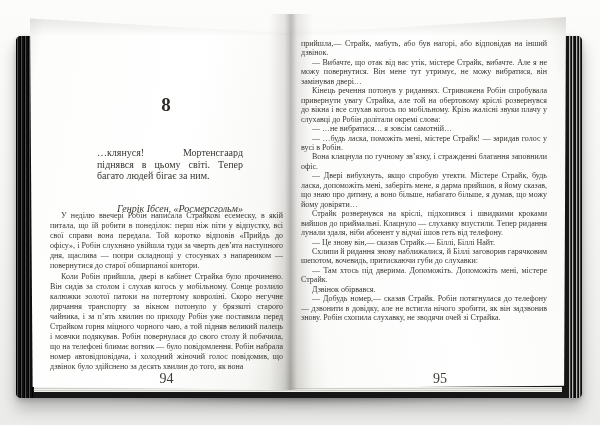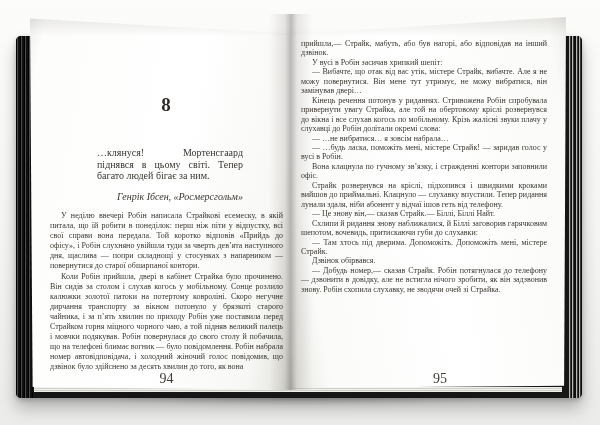--- a/index.html
+++ b/index.html
@@ -49,21 +49,21 @@
     content:"";position:absolute;left:0;right:0;top:0;height:30px;
     background:linear-gradient(to bottom,rgba(92,86,78,0.16),rgba(0,0,0,0) 75%);
   }
   .gutter{
     position:absolute;left:269px;top:14px;width:44px;height:376px;z-index:4;pointer-events:none;
     background:linear-gradient(90deg,rgba(0,0,0,0) 0%,rgba(58,52,45,0.12) 36%,rgba(44,39,33,0.30) 50%,rgba(58,52,45,0.11) 64%,rgba(0,0,0,0) 100%);
   }
   .txt{position:absolute;z-index:5;color:var(--text,#38352f);font-family:Liberation Serif, serif;}
   .chapter-number{left:50px;top:94px;width:232px;text-align:center;font-size:19px;font-weight:bold;color:#2e2b27;}
   .epigraph{left:97px;top:147px;width:146px;font-size:10px;line-height:11.5px;text-align:justify;}
-  .epigraph-attribution{margin-top:9px;text-align:right;font-style:italic;}
+  .epigraph-attribution{margin-top:21px;text-align:right;font-style:italic;}
   .body-text{font-size:8px;text-align:justify;}
   .body-text p{margin:0;text-indent:11px;}
   .left-body{left:50px;top:211px;width:233px;line-height:10.1px;}
   .right-body{left:301px;top:39px;width:246px;line-height:9.45px;}
   .right-body p:first-child{text-indent:0;}
   .page-number{font-size:14px;text-align:center;color:#3f3c36;}
   .page-number-left{left:50px;top:371px;width:233px;}
   .page-number-right{left:317px;top:371px;width:246px;}
 </style>
 </head>
@@ -87,26 +87,26 @@
 
   <div class="txt body-text left-body">
       <p>У неділю ввечері Робін написала Страйкові есемеску, в якій питала, що їй робити в понеділок: перш ніж піти у відпустку, всі свої справи вона передала. Той коротко відповів «Прийдь до офісу», і Робін слухняно увійшла туди за чверть дев’ята наступного дня, щаслива — попри складнощі у стосунках з напарником — повернутися до старої обшарпаної контори.</p>
       <p>Коли Робін прийшла, двері в кабінет Страйка було прочинено. Він сидів за столом і слухав когось у мобільному. Сонце розлило калюжки золотої патоки на потертому ковроліні. Скоро негучне дирчання транспорту за вікном потонуло у брязкоті старого чайника, і за п’ять хвилин по приходу Робін уже поставила перед Страйком горня міцного чорного чаю, а той підняв великий палець і мовчки подякував. Робін повернулася до свого столу й побачила, що на телефоні блимає вогник — було повідомлення. Робін набрала номер автовідповідача, і холодний жіночий голос повідомив, що дзвінок було здійснено за десять хвилин до того, як вона</p>
     </div>
 
   <div class="txt page-number page-number-left">94</div>
 
   <div class="txt body-text right-body">
       <p>прийшла,— Страйк, мабуть, або був нагорі, або відповідав на інший дзвінок.</p>
-      <p>У вусі в Робін засичав хрипкий шепіт:</p>
       <p>— Вибачте, що отак від вас утік, містере Страйк, вибачте. Але я не можу повернутися. Він мене тут утримує, не можу вибратися, він замінував двері…</p>
       <p>Кінець речення потонув у риданнях. Стривожена Робін спробувала привернути увагу Страйка, але той на обертовому кріслі розвернувся до вікна і все слухав когось по мобільному. Крізь жалісні звуки плачу у слухавці до Робін долітали окремі слова:</p>
-      <p>— …не вибратися… я зовсім набрала…</p>
+      <p>— …не вибратися… я зовсім самотній…</p>
       <p>— …будь ласка, поможіть мені, містере Страйк! — заридав голос у вусі в Робін.</p>
-      <p>Вона клацнула по гучному зв’язку, і стражденні контори заповнили офіс.</p>
+      <p>Вона клацнула по гучному зв’язку, і стражденні благання заповнили офіс.</p>
+      <p>— Двері вибухнуть, якщо спробую утекти. Містере Страйк, будь ласка, допоможіть мені, заберіть мене, я дарма прийшов, я йому сказав, що знаю про дитину, а воно більше, набагато більше, я думав, що можу йому довіряти…</p>
       <p>Страйк розвернувся на кріслі, підхопився і швидкими кроками вийшов до приймальні. Клацнуло — слухавку впустили. Тепер ридання лунали здаля, ніби абонент у відчаї ішов геть від телефону.</p>
       <p>— Це знову він,— сказав Страйк.— Біллі, Біллі Найт.</p>
       <p>Схлипи й ридання знову наближалися, й Біллі заговорив гарячковим шепотом, вочевидь, притискаючи губи до слухавки:</p>
       <p>— Там хтось під дверима. Допоможіть. Допоможіть мені, містере Страйк.</p>
       <p>Дзвінок обірвався.</p>
       <p>— Добудь номер,— сказав Страйк. Робін потягнулася до телефону — дзвонити в довідку, але не встигла нічого зробити, як він задзвонив знову. Робін схопила слухавку, не зводячи очей зі Страйка.</p>
     </div>
 
   <div class="txt page-number page-number-right">95</div>
 </div>

